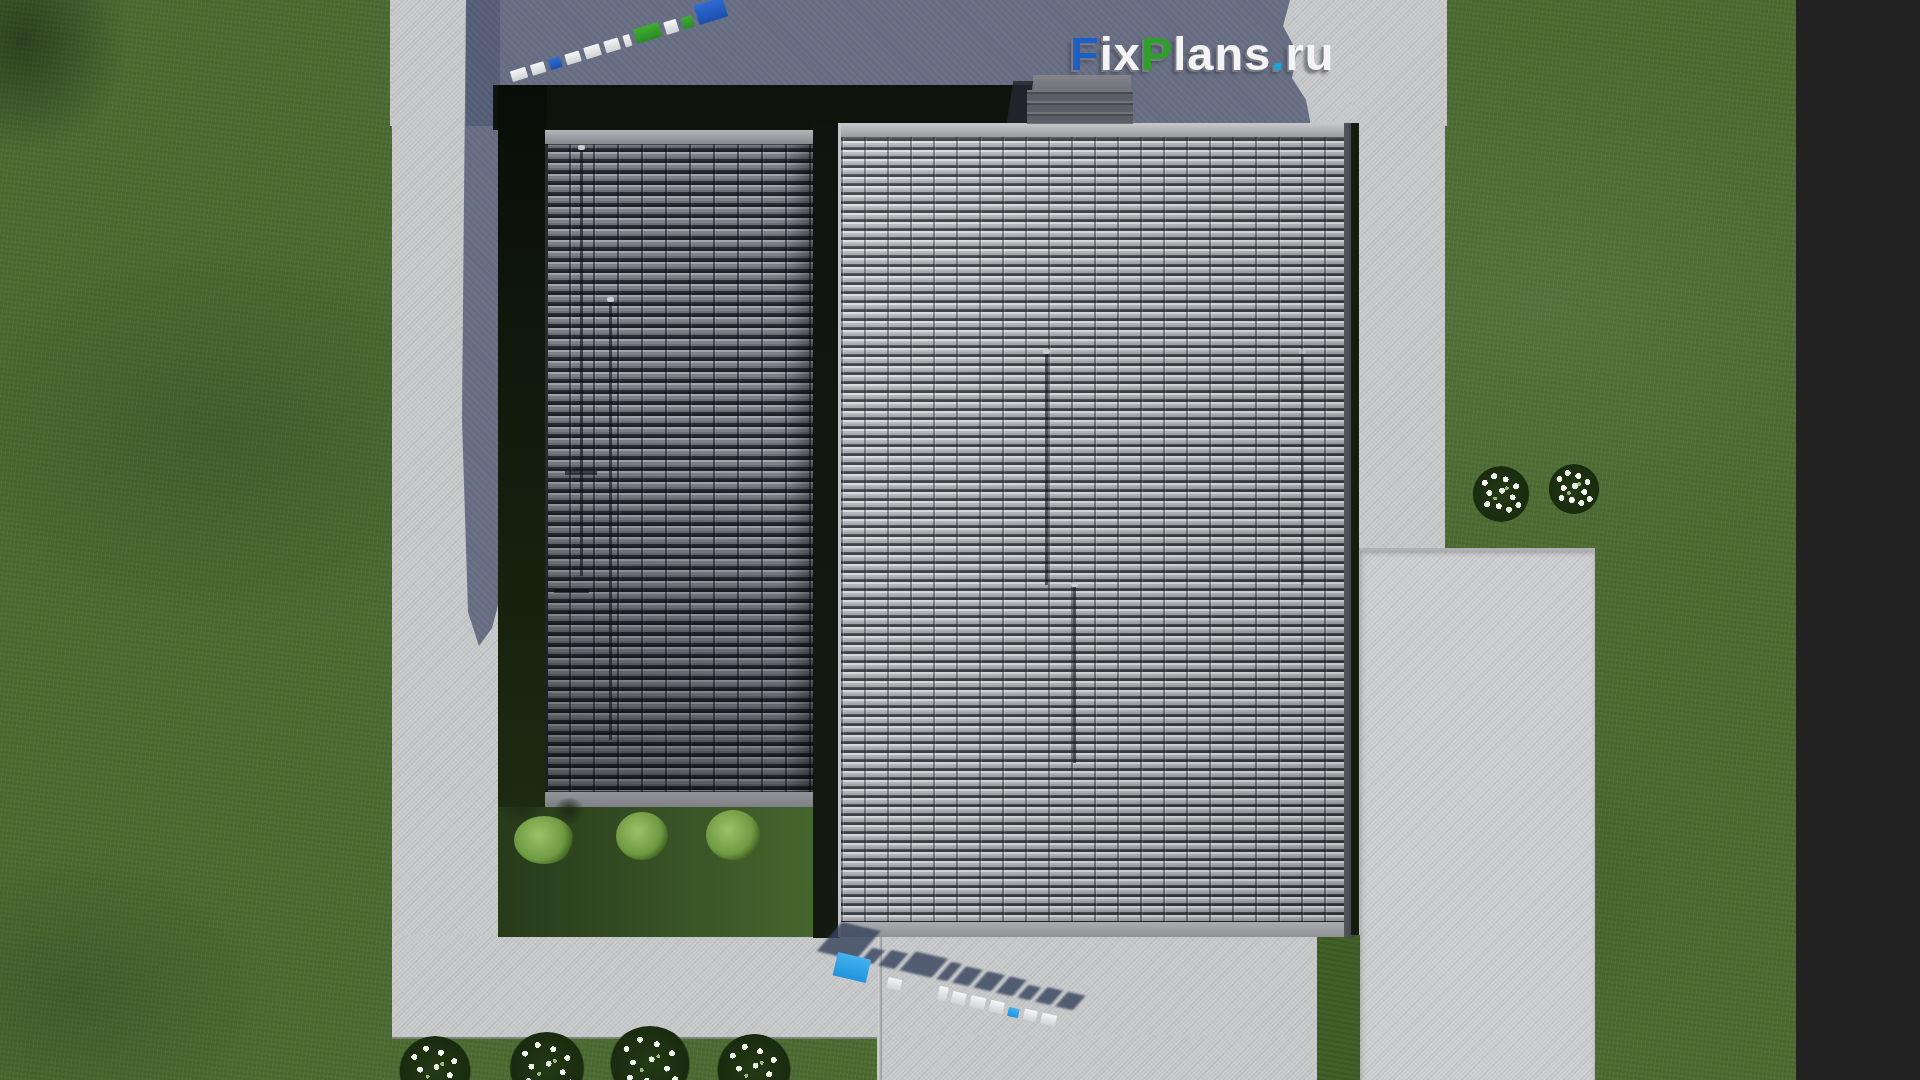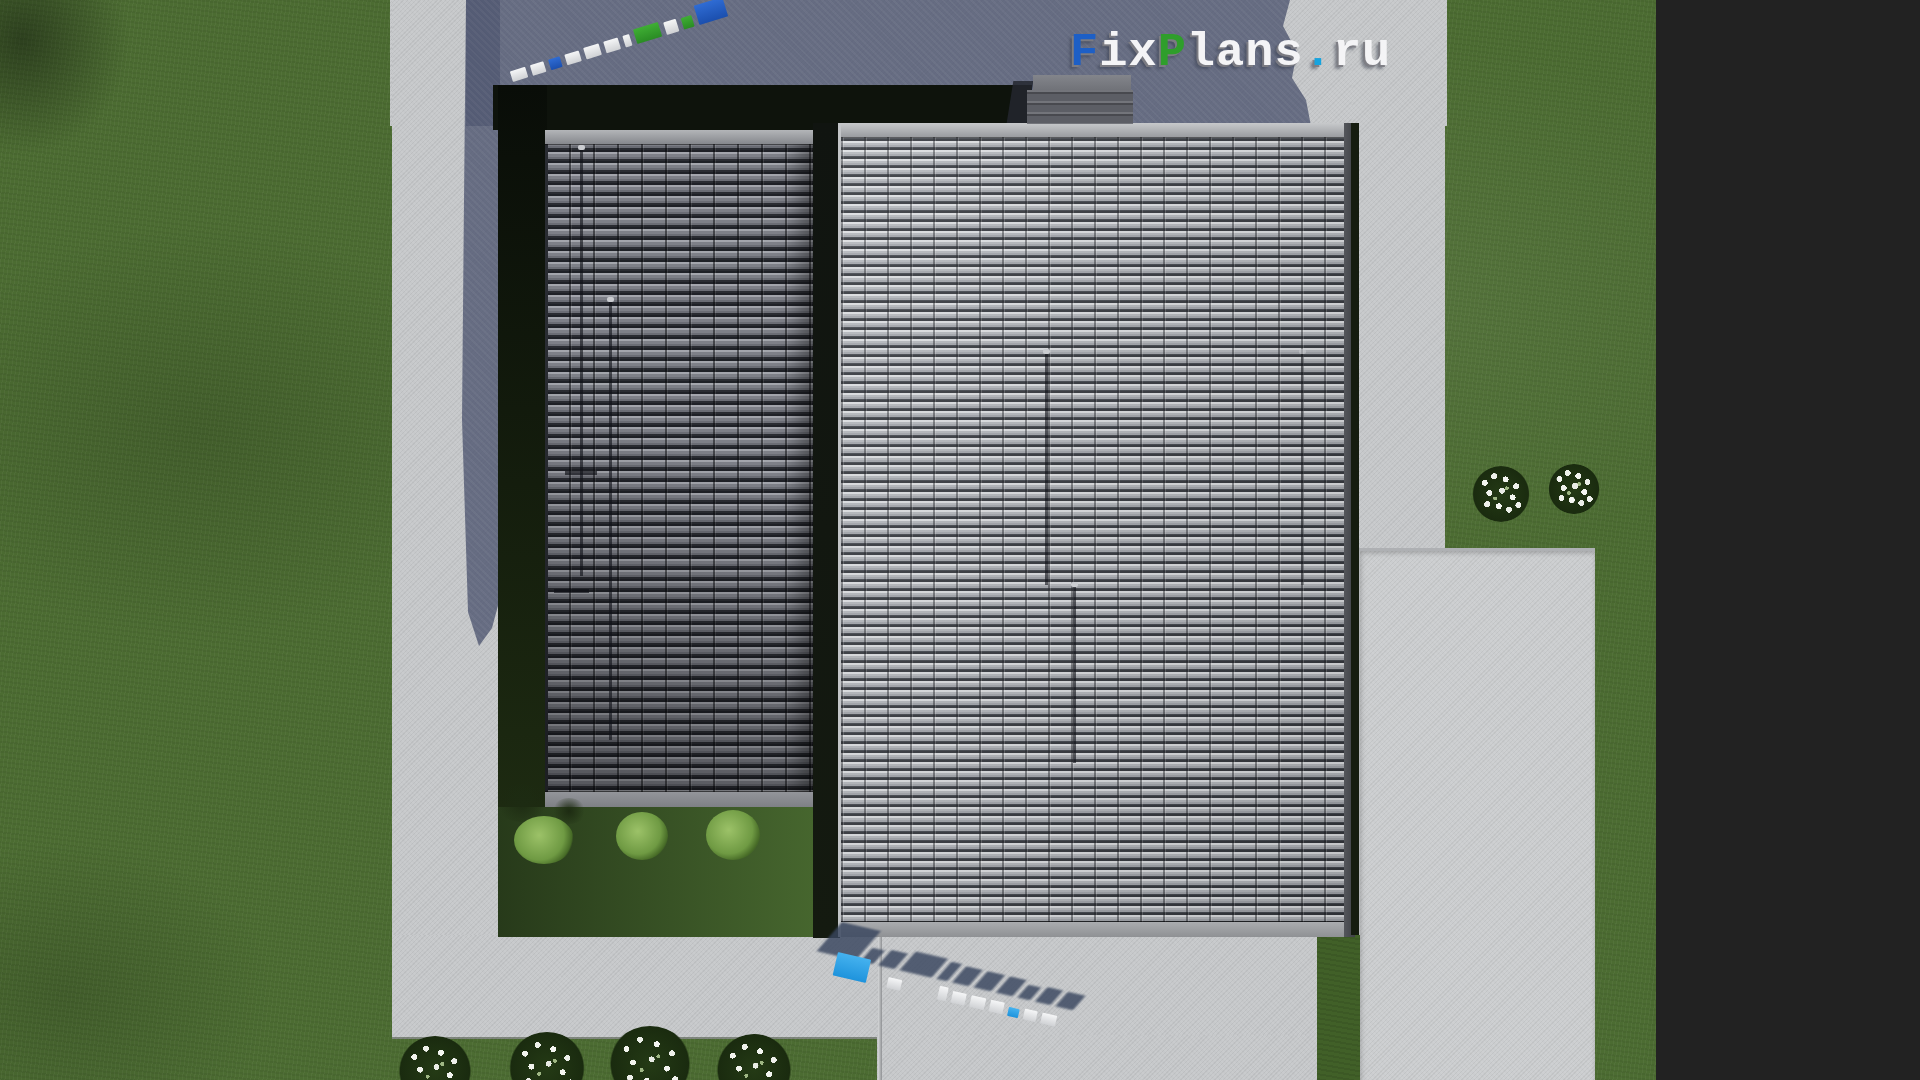--- a/index.html
+++ b/index.html
@@ -1,17 +1,17 @@
 <!DOCTYPE html>
 <html><head>
 <meta charset="utf-8">
 <style>
   html,body{margin:0;padding:0;background:#222;}
-  #scene{position:relative;width:1656px;height:1080px;overflow:hidden;
-    font-family:Liberation Mono, monospace;
+  #scene{position:relative;width:1796px;height:1080px;overflow:hidden;
+    font-family:Liberation Sans, sans-serif;
     background-color:#4c6c32;
     background-image:
       radial-gradient(420px 300px at 12% 40%, rgba(0,0,0,.13), transparent 70%),
       radial-gradient(520px 380px at 86% 28%, rgba(255,255,255,.05), transparent 70%),
       radial-gradient(460px 320px at 78% 82%, rgba(0,0,0,.11), transparent 70%),
       radial-gradient(300px 220px at 4% 92%, rgba(0,0,0,.14), transparent 70%),
       repeating-linear-gradient(7deg, rgba(0,0,0,.05) 0 2px, transparent 2px 5px),
       repeating-linear-gradient(97deg, rgba(255,255,255,.04) 0 1px, transparent 1px 4px);}
   .abs{position:absolute;}
   .concrete{background-color:#c6c8ca;

